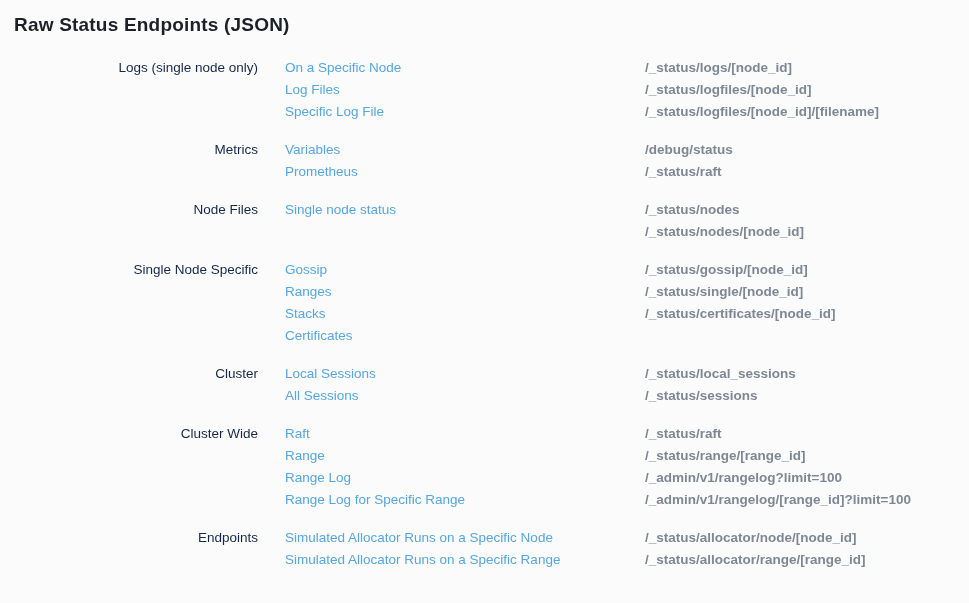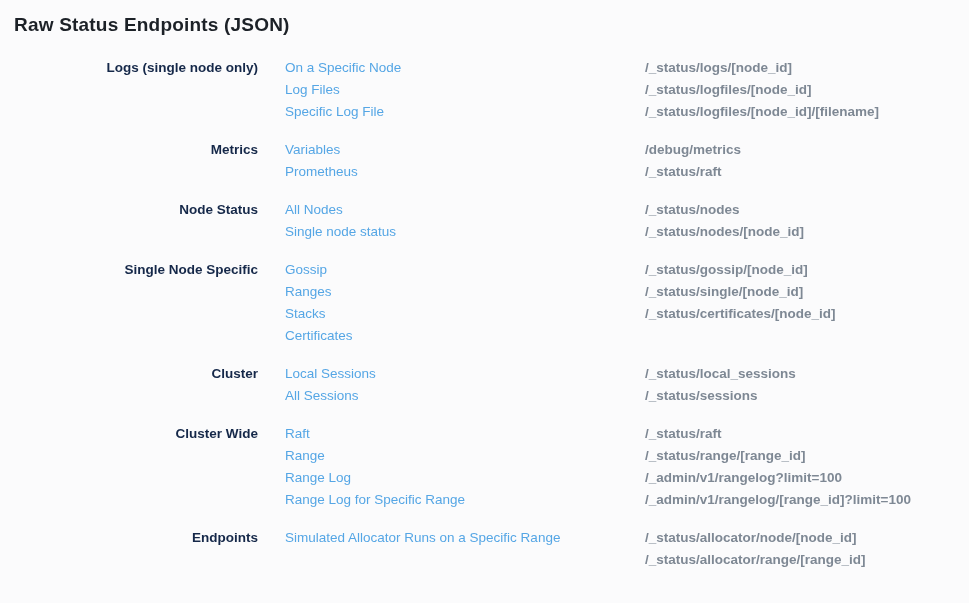--- a/index.html
+++ b/index.html
@@ -22,21 +22,21 @@
   .sec {
     display: flex;
     align-items: flex-start;
     margin-bottom: 16px;
     font-size: 13.5px;
   }
   .cat {
     width: 258px;
     text-align: right;
     color: var(--category-color, #152849);
-    font-weight: 700;
+    font-weight: 400;
     line-height: 22px;
     flex: 0 0 258px;
   }
   .links {
     width: 360px;
     flex: 0 0 360px;
     margin-left: 27px;
   }
   .paths { flex: 1; font-weight: bold; }
   .link {
@@ -71,29 +71,28 @@
       </div>
   </section>
 
   <section class="sec">
     <div class="cat">Metrics</div>
     <div class="links">
         <a class="link" href="#">Variables</a>
         <a class="link" href="#">Prometheus</a>
       </div>
     <div class="paths">
-        <div class="path">/debug/metrics</div>
+        <div class="path">/debug/status</div>
         <div class="path">/_status/raft</div>
       </div>
   </section>
 
   <section class="sec">
-    <div class="cat">Node Status</div>
+    <div class="cat">Node Files</div>
     <div class="links">
-        <a class="link" href="#">All Nodes</a>
         <a class="link" href="#">Single node status</a>
       </div>
     <div class="paths">
         <div class="path">/_status/nodes</div>
         <div class="path">/_status/nodes/[node_id]</div>
       </div>
   </section>
 
   <section class="sec">
     <div class="cat">Single Node Specific</div>
@@ -134,20 +133,21 @@
         <div class="path">/_status/raft</div>
         <div class="path">/_status/range/[range_id]</div>
         <div class="path">/_admin/v1/rangelog?limit=100</div>
         <div class="path">/_admin/v1/rangelog/[range_id]?limit=100</div>
       </div>
   </section>
 
   <section class="sec">
     <div class="cat">Endpoints</div>
     <div class="links">
+        <a class="link" href="#">Simulated Allocator Runs on a Specific Node</a>
         <a class="link" href="#">Simulated Allocator Runs on a Specific Range</a>
       </div>
     <div class="paths">
         <div class="path">/_status/allocator/node/[node_id]</div>
         <div class="path">/_status/allocator/range/[range_id]</div>
       </div>
   </section>
 </div>
 
 </body></html>

